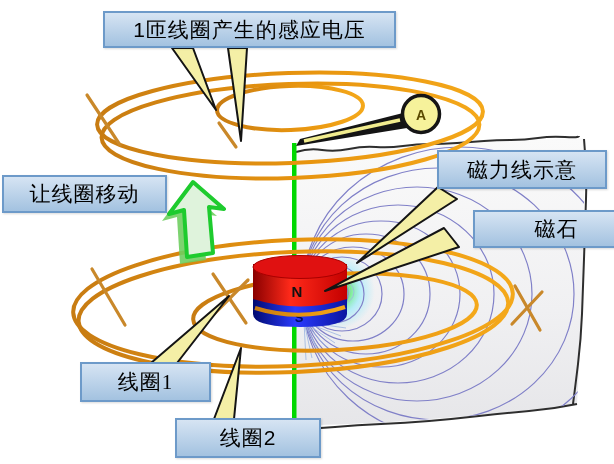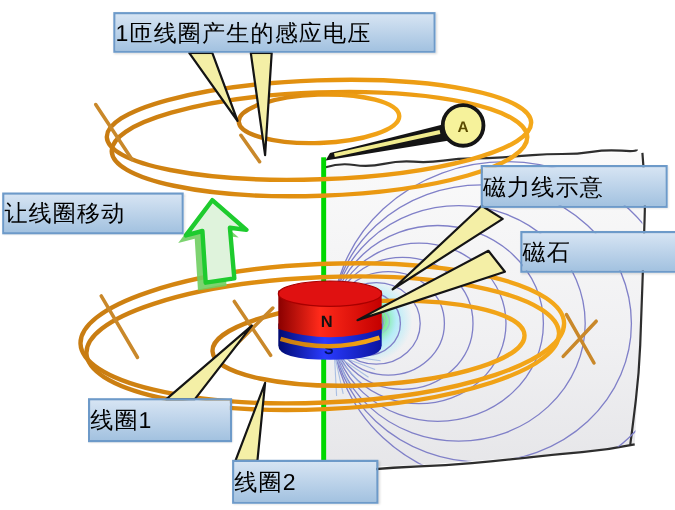--- a/index.html
+++ b/index.html
@@ -4,21 +4,21 @@
 <style>
   html,body{margin:0;padding:0;background:#fff;}
   #stage{
     position:relative;width:614px;height:464px;overflow:hidden;
     background:var(--bg,#ffffff);
     font-family:"Liberation Sans","DejaVu Sans",sans-serif;
   }
   #art{position:absolute;left:0;top:0;}
   .label-box{
     position:absolute;
-    display:flex;align-items:center;justify-content:flex-start;
+    display:flex;align-items:center;justify-content:center;
     background:linear-gradient(to bottom,var(--label_bg_top,#d6e4f3),var(--label_bg_bottom,#a3c2e0));
     border:2px solid var(--label_border,#6d9ac9);
     box-sizing:border-box;
     color:#000;font-size:21px;letter-spacing:1px;
     box-shadow:1px 1px 2px rgba(0,0,0,0.15);
   }
   .coil{stroke:url(#coilGrad);stroke-width:4;fill:none;}
   .coil-tick{stroke:var(--coil_dark,#c9882a);stroke-width:3.2;stroke-linecap:round;}
   .fieldline{stroke:var(--fieldline,#8080c8);stroke-width:1.2;fill:none;}
   .fieldline-fine{stroke:#9db6e0;stroke-width:1;fill:none;opacity:.85;}
@@ -166,21 +166,21 @@
   </div>
 
   <div class="label-box" style="left:437px;top:150px;width:170px;height:39px;">
     <span>磁力线示意</span>
   </div>
 
   <div class="label-box" style="left:443px;top:210px;width:167px;height:38px;margin-left:30px;">
     <span>磁石</span>
   </div>
 
-  <div class="label-box" style="left:80px;top:362px;width:131px;height:40px;">
+  <div class="label-box" style="left:80px;top:362px;width:131px;height:40px;font-family:Liberation Serif, serif;">
     <span>线圈1</span>
   </div>
 
-  <div class="label-box" style="left:175px;top:418px;width:133px;height:40px;margin-left:36px;">
+  <div class="label-box" style="left:175px;top:418px;width:146px;height:40px;">
     <span>线圈2</span>
   </div>
 
 </div>
 
 </body></html>

